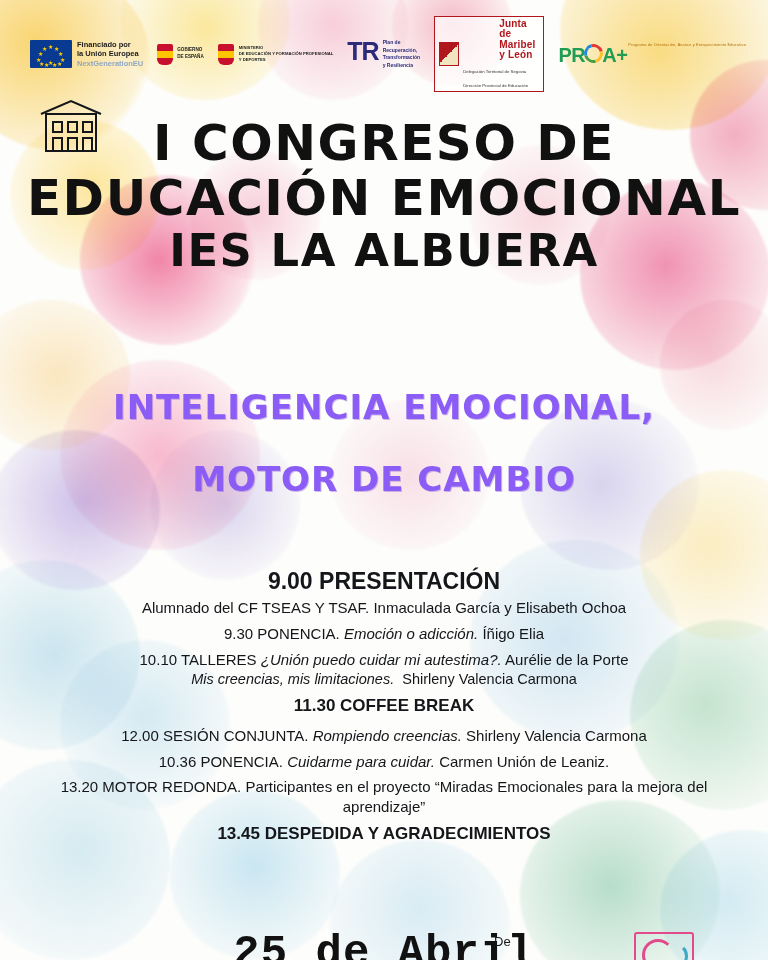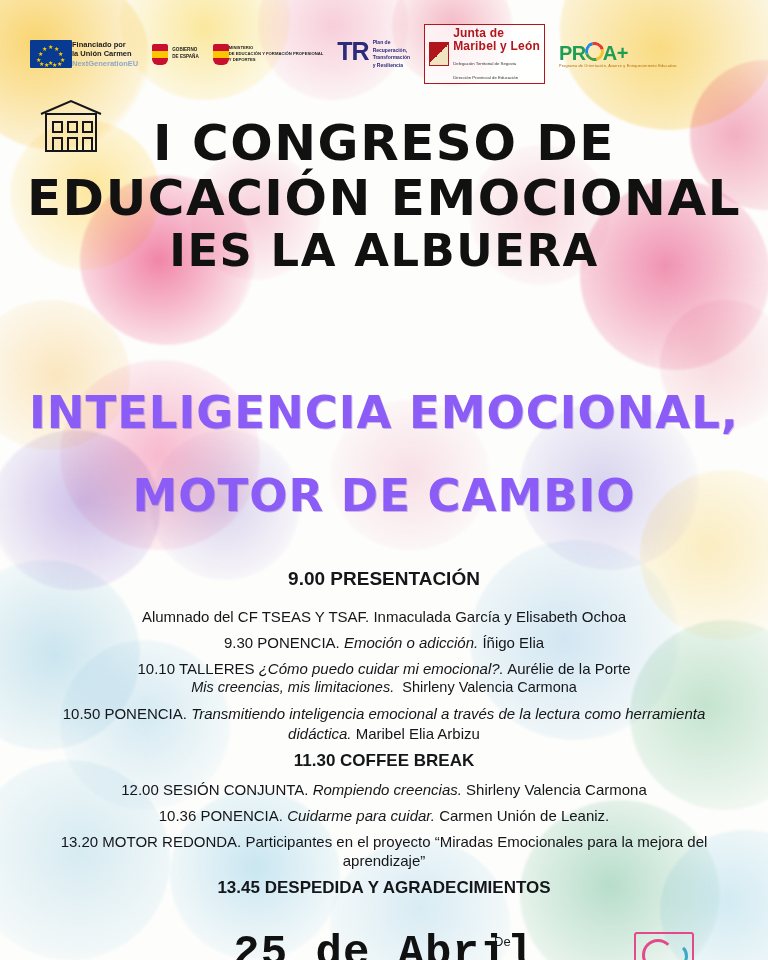--- a/index.html
+++ b/index.html
@@ -42,20 +42,21 @@
     right: 22px;
     height: 60px;
     display: flex;
     align-items: center;
     gap: 14px;
     z-index: 6;
   }
   .logo {
     display: flex;
     align-items: center;
+    gap: 5px;
   }
   .eu-flag {
     width: 42px;
     height: 28px;
     background: #083a91;
     position: relative;
     border-radius: 1px;
     flex: none;
   }
   .eu-flag .stars {
@@ -134,35 +135,36 @@
   }
   .jcyl-crest {
     width: 18px;
     height: 22px;
     background:
       linear-gradient(135deg, #b0161c 0 50%, #f0e5c0 50% 100%);
     border: 1px solid #b0161c;
     flex: none;
   }
   .jcyl-txt .t1 {
-    font-size: 12px;
+    font-size: 10px;
     font-weight: 700;
     color: #b0161c;
     line-height: 1.05;
     letter-spacing: .2px;
+    margin-left: 36px;
   }
   .jcyl-txt .t2 {
     font-size: 4.3px;
     color: #333;
     line-height: 1.4;
     white-space: nowrap;
   }
   .proa {
     display: flex;
-    flex-direction: column;
+    flex-direction: row;
     align-items: flex-start;
     gap: 1px;
   }
   .proa-word {
     font-size: 20px;
     font-weight: 700;
     color: #1f9d55;
     line-height: 1;
     letter-spacing: -0.5px;
     position: relative;
@@ -223,21 +225,21 @@
     position: absolute;
     top: 390px;
     left: 0;
     right: 0;
     text-align: center;
     z-index: 5;
   }
   .s-line {
     font-family: "DejaVu Sans", sans-serif;
     font-weight: 700;
-    font-size: 45px;
+    font-size: 34px;
     letter-spacing: 1px;
     line-height: 1;
     color: #8b5cf6;
     text-shadow: 1px 1px 0 rgba(120,70,200,0.35);
   }
   .s-line.second { margin-top: 38px; }
 
   
   .programme {
     position: absolute;
@@ -248,22 +250,22 @@
     text-align: center;
     color: #14161a;
   }
   .p-row {
     font-size: 15px;
     line-height: 1.32;
     margin-bottom: 8px;
   }
   .p-row.head {
     font-weight: 700;
-    font-size: 19px;
-    margin-bottom: 16px;
+    font-size: 23px;
+    margin-bottom: 2px;
   }
   .p-row.big {
     font-weight: 700;
     font-size: 17px;
   }
   .p-row .hour { font-weight: 400; }
   .p-row .kind { font-weight: 400; }
   .p-row em {
     font-style: italic;
   }
@@ -381,21 +383,21 @@
           <span style="left:30px;top:17px;">★</span>
           <span style="left:9px;top:21px;">★</span>
           <span style="left:27px;top:21px;">★</span>
           <span style="left:14px;top:22px;">★</span>
           <span style="left:22px;top:22px;">★</span>
           <span style="left:18px;top:20px;">★</span>
         </div>
       </div>
       <div class="eu-text">
         <div>Financiado por</div>
-        <div>la Unión Carmen</div>
+        <div>la Unión Europea</div>
         <div class="ngeu">NextGenerationEU</div>
       </div>
     </div>
 
     <div class="logo gob-logo">
       <div class="gob-shield"></div>
       <div class="gob-lines">
         <div>GOBIERNO</div>
         <div>DE ESPAÑA</div>
       </div>
@@ -480,35 +482,29 @@
       <span class="hour">9.30</span>
       <span class="kind">PONENCIA.</span>
       <em>Emoción o adicción.</em>
       <span>Íñigo Elia</span>
     </div>
 
     <div class="p-row tight">
       <div>
         <span class="hour">10.10</span>
         <span class="kind">TALLERES</span>
-        <em>¿Cómo puedo cuidar mi emocional?.</em>
+        <em>¿Unión puedo cuidar mi autestima?.</em>
         <span>Aurélie de la Porte</span>
       </div>
       <div class="p-sub-line">
         <em>Mis creencias, mis limitaciones.</em>
         &nbsp;<span>Shirleny Valencia Carmona</span>
       </div>
     </div>
 
-    <div class="p-row tight">
-      <span class="hour">10.50</span>
-      <span class="kind">PONENCIA.</span>
-      <em>Transmitiendo inteligencia emocional a través de la lectura como herramienta didáctica.</em>
-      <span>Maribel Elia Arbizu</span>
-    </div>
 
     <div class="p-row big">
       <span>11.30 COFFEE BREAK</span>
     </div>
 
     <div class="p-row tight">
       <span class="hour">12.00</span>
       <span class="kind">SESIÓN CONJUNTA.</span>
       <em>Rompiendo creencias.</em>
       <span>Shirleny Valencia Carmona</span>

